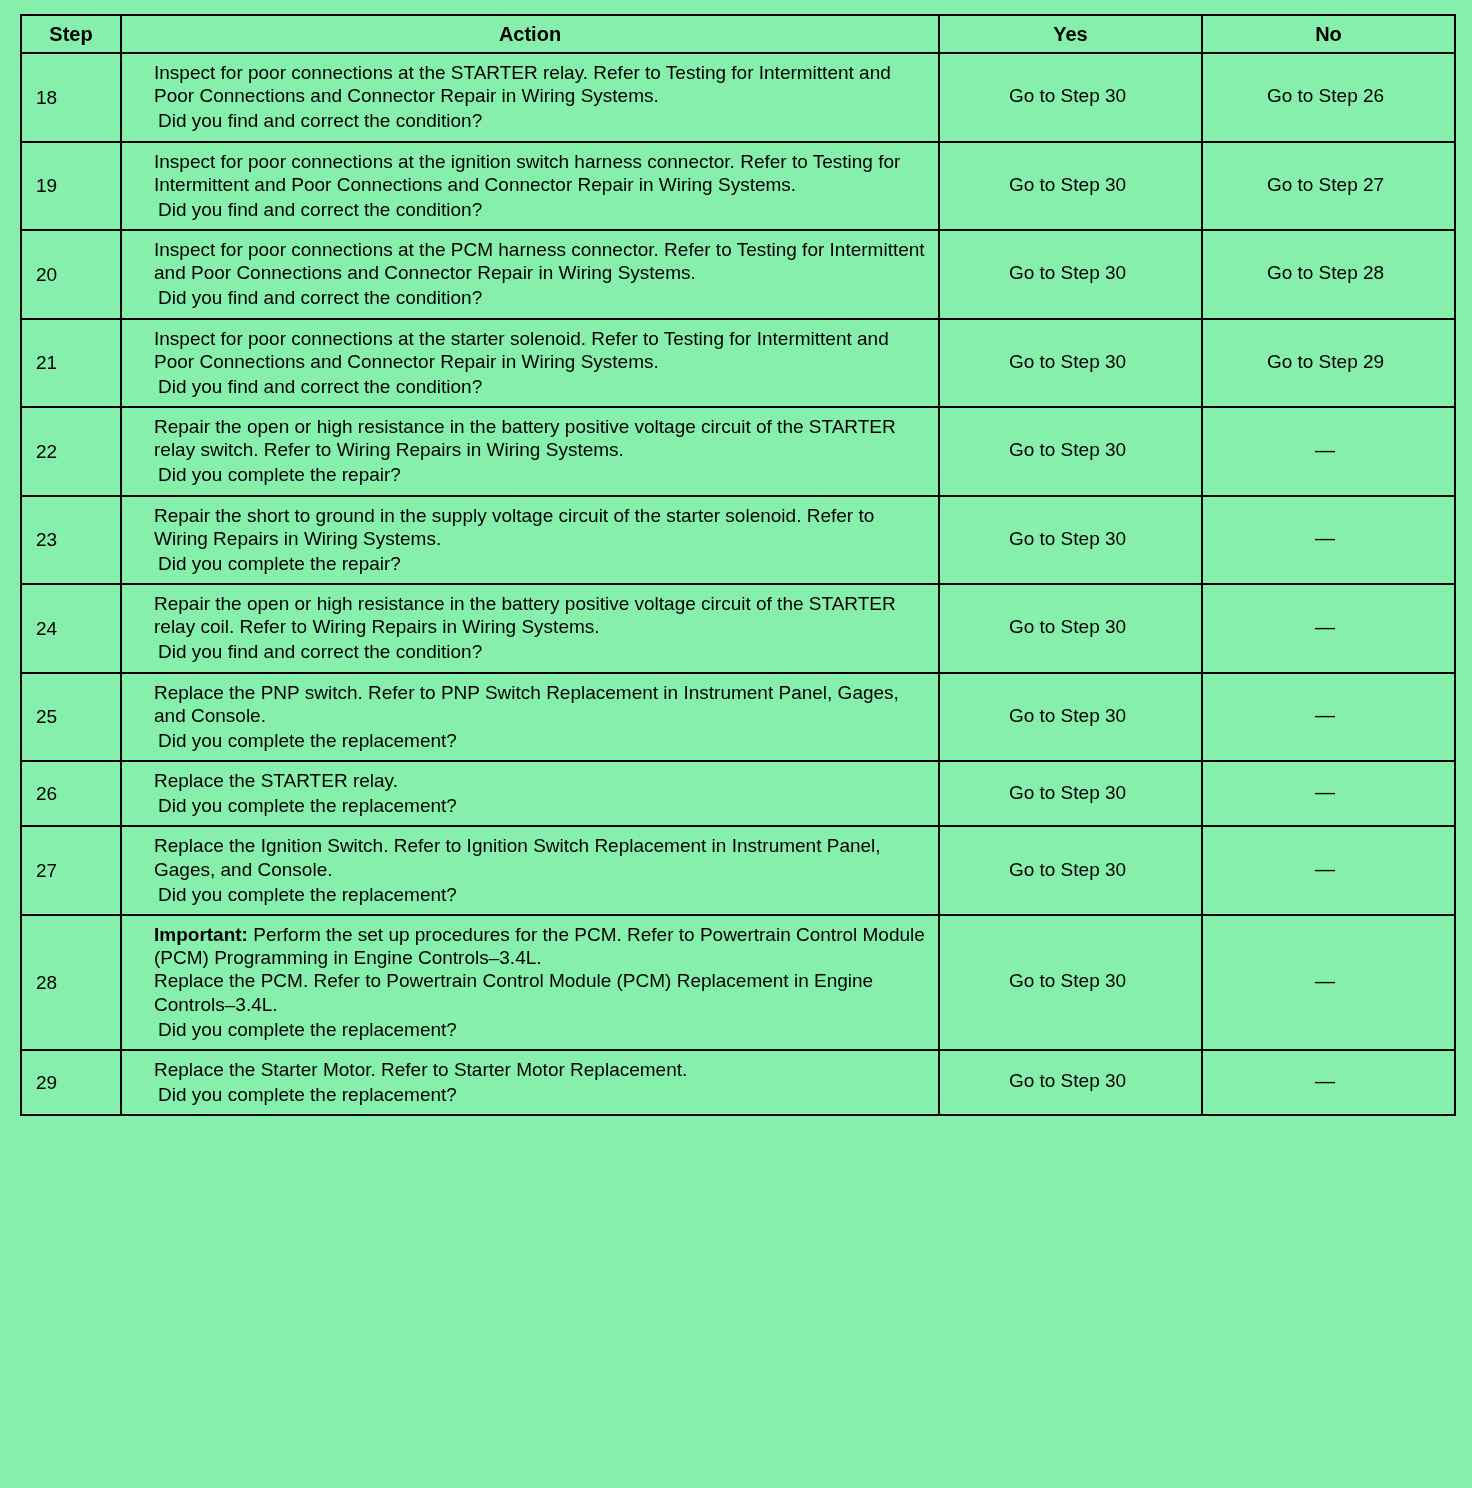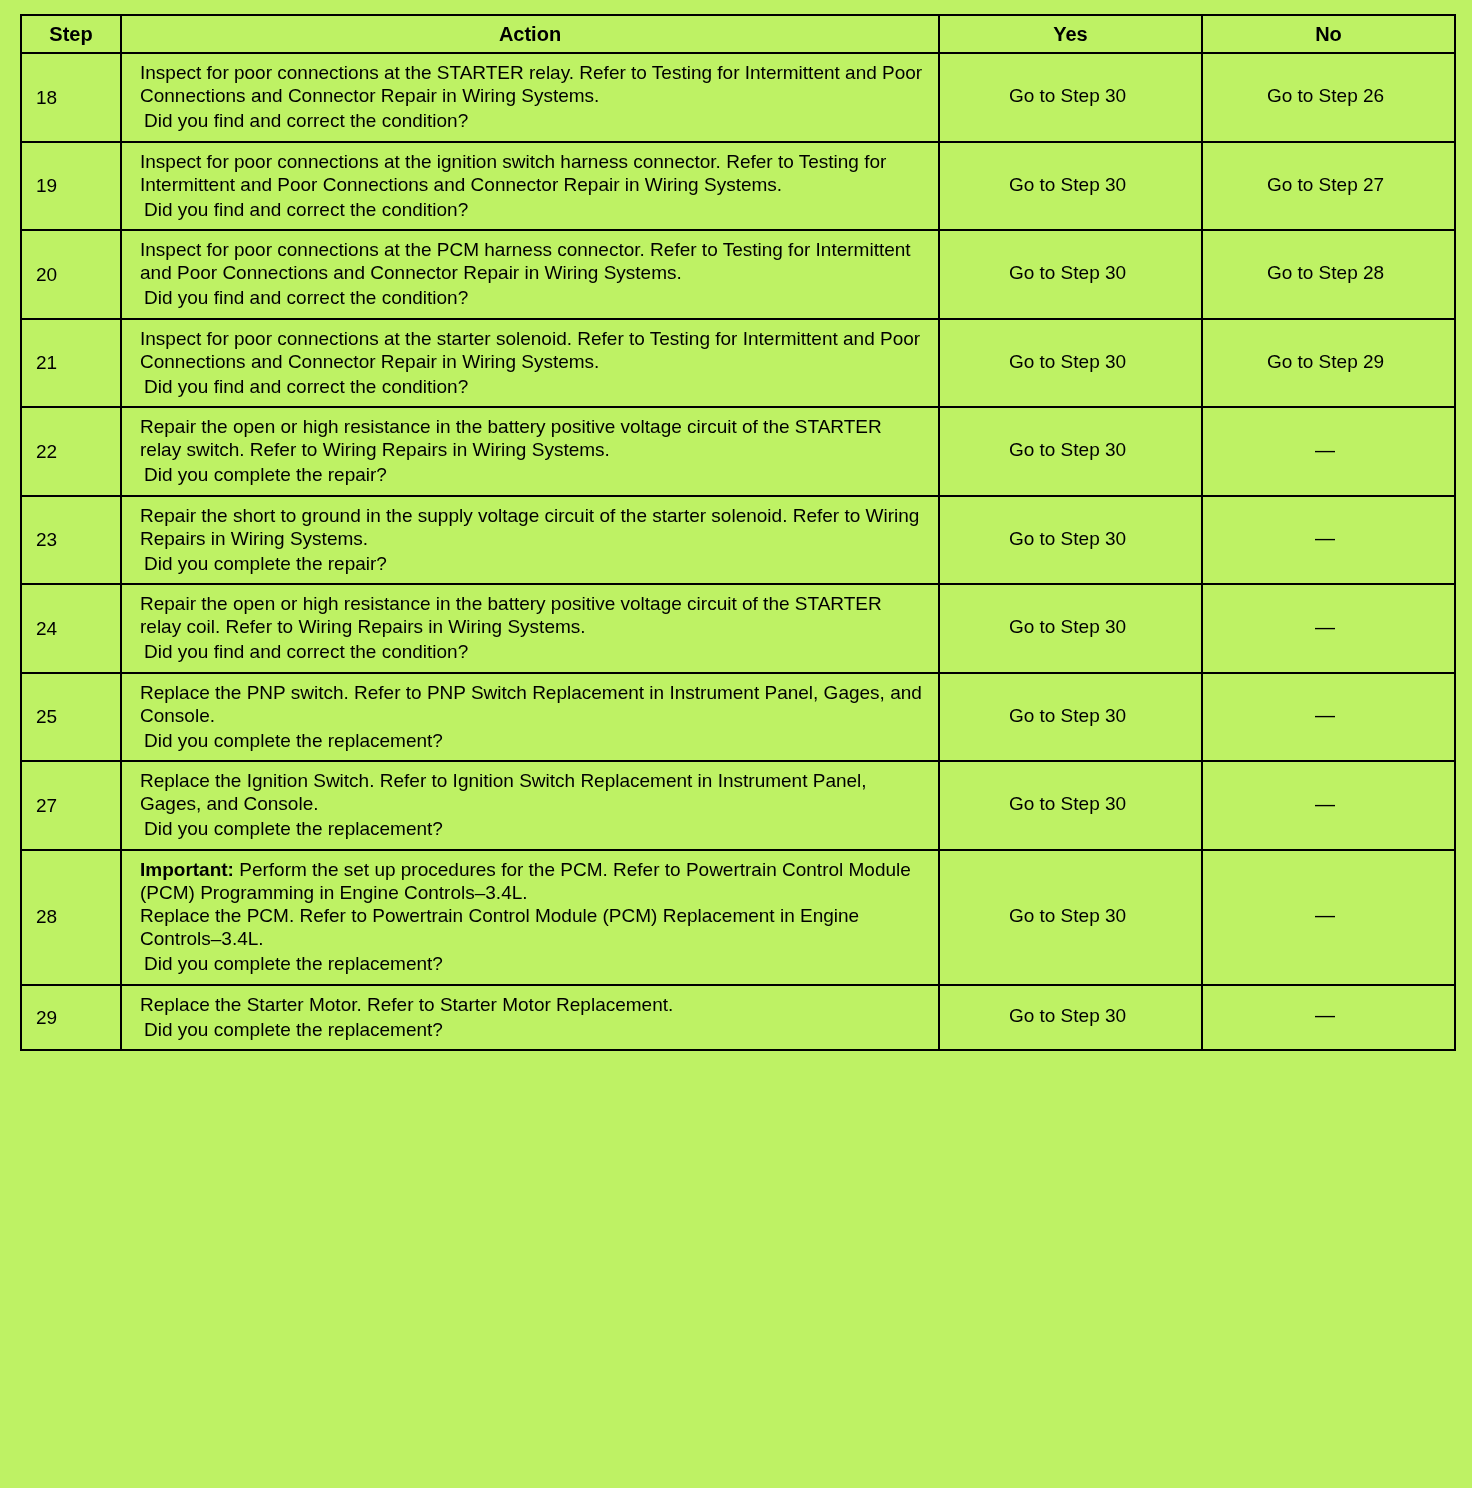--- a/index.html
+++ b/index.html
@@ -10,21 +10,21 @@
   body {
     font-family: "Liberation Sans", sans-serif;
     color: #000000;
     -webkit-font-smoothing: antialiased;
   }
   .page {
     width: 1472px;
     min-height: 1488px;
     box-sizing: border-box;
     padding: 14px 18px 16px 20px;
-    background: #bef264;
+    background: #86efac;
   }
   table.diag {
     border-collapse: collapse;
     table-layout: fixed;
     width: 1434px;
   }
   table.diag col.c-step   { width: 100px; }
   table.diag col.c-action { width: 818px; }
   table.diag col.c-yes    { width: 263px; }
   table.diag col.c-no     { width: 253px; }
@@ -44,21 +44,21 @@
     height: 26px;
   }
   td.step-cell {
     text-align: left;
     font-size: 20px;
     vertical-align: middle;
     padding: 14px;
   }
   td.action-cell {
     vertical-align: top;
-    padding: 7px 12px 8px 18px;
+    padding: 7px 12px 8px 32px;
   }
   td.action-cell .action-par {
     margin: 0 0 0 0;
   }
   td.action-cell .action-par + .action-par {
   }
   td.action-cell .question {
     margin-top: 2px;
     padding-left: 4px;
   }
@@ -160,20 +160,29 @@
         <tr>
           <td class="step-cell">25</td>
           <td class="action-cell">
             <div class="action-par">Replace the PNP switch. Refer to PNP Switch Replacement in Instrument Panel, Gages, and Console.</div>
             <div class="question">Did you complete the replacement?</div>
           </td>
           <td class="result-cell">Go to Step 30</td>
           <td class="result-cell dash">—</td>
         </tr>
         <tr>
+          <td class="step-cell">26</td>
+          <td class="action-cell">
+            <div class="action-par">Replace the STARTER relay.</div>
+            <div class="question">Did you complete the replacement?</div>
+          </td>
+          <td class="result-cell">Go to Step 30</td>
+          <td class="result-cell dash">—</td>
+        </tr>
+        <tr>
           <td class="step-cell">27</td>
           <td class="action-cell">
             <div class="action-par">Replace the Ignition Switch. Refer to Ignition Switch Replacement in Instrument Panel, Gages, and Console.</div>
             <div class="question">Did you complete the replacement?</div>
           </td>
           <td class="result-cell">Go to Step 30</td>
           <td class="result-cell dash">—</td>
         </tr>
         <tr>
           <td class="step-cell">28</td>

